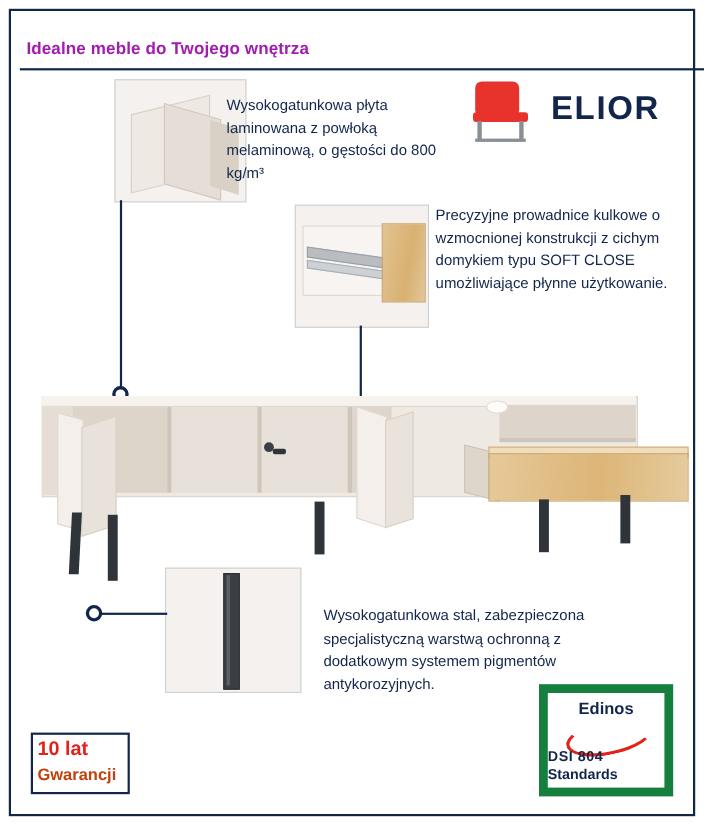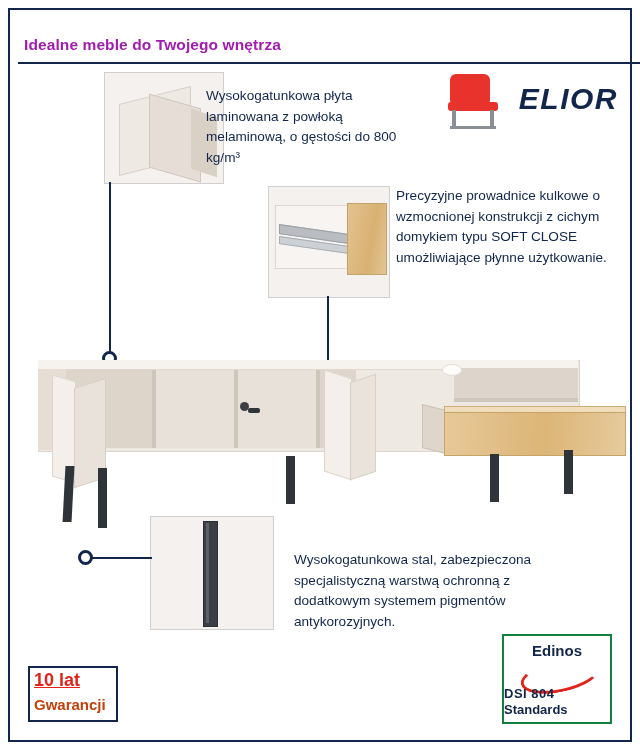--- a/index.html
+++ b/index.html
@@ -30,22 +30,22 @@
   }
   .header-rule{
     position:absolute;
     left:8px;top:52px;
     width:624px;height:2px;
     background:#12264b;
   }
   
   .brand{
     position:absolute;
-    right:12px;top:58px;
-    width:180px;height:62px;font-style:italic;
+    right:30px;top:58px;
+    width:180px;height:62px;
   }
   .brand-word{
     position:absolute;
     right:0;top:14px;
     font-size:30px;
     font-weight:bold;
     letter-spacing:1.5px;
     color:#12264b;
   }
   .chair{
@@ -219,30 +219,30 @@
   }
   
   .badge-warranty{
     position:absolute;left:18px;bottom:18px;
     width:86px;height:52px;
     border:2px solid #12264b;
     background:#fff;
   }
   .bw-top{
     position:absolute;left:4px;top:2px;
-    font-size:18px;font-weight:bold;color:#e2231a;text-decoration:underline;
+    font-size:18px;font-weight:bold;color:#e2231a;
   }
   .bw-bot{
     position:absolute;left:4px;top:28px;
     font-size:15px;font-weight:bold;color:#c2410c;
   }
   .badge-edinos{
     position:absolute;right:18px;bottom:16px;
     width:106px;height:86px;
-    border:2px solid #15803d;background:#fff;
+    border:8px solid #15803d;background:#fff;
   }
   .be-word{
     position:absolute;left:0;right:0;top:6px;text-align:center;
     font-size:15px;font-weight:bold;color:#12264b;
   }
   .be-swoosh{
     position:absolute;left:16px;top:24px;width:74px;height:26px;
     border:3px solid #e2231a;border-radius:50%;
     border-top-color:transparent;border-right-color:transparent;
     transform:rotate(-12deg);

